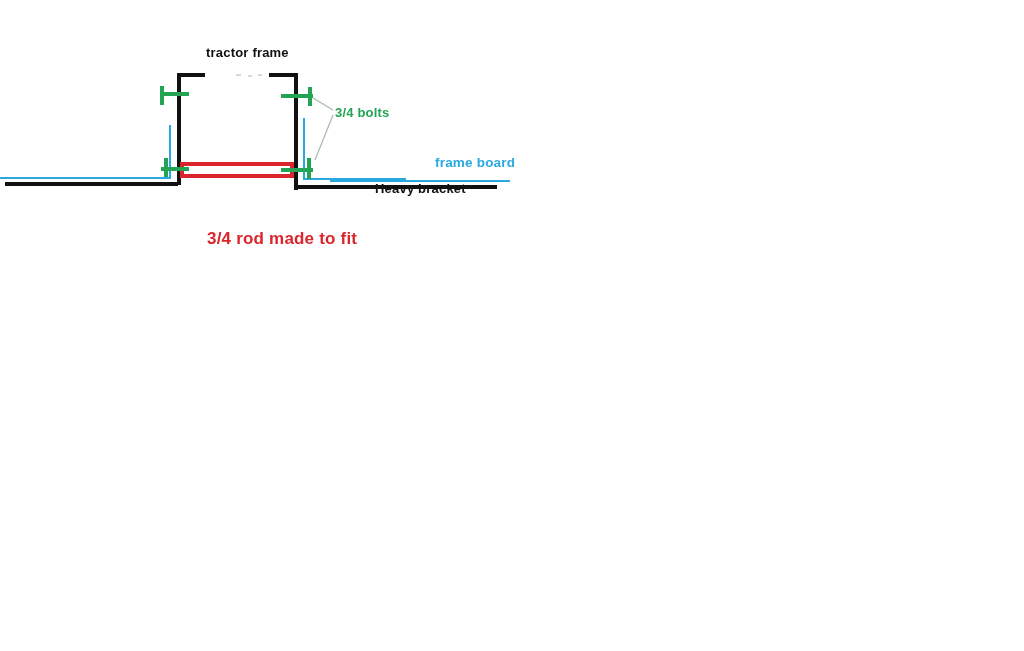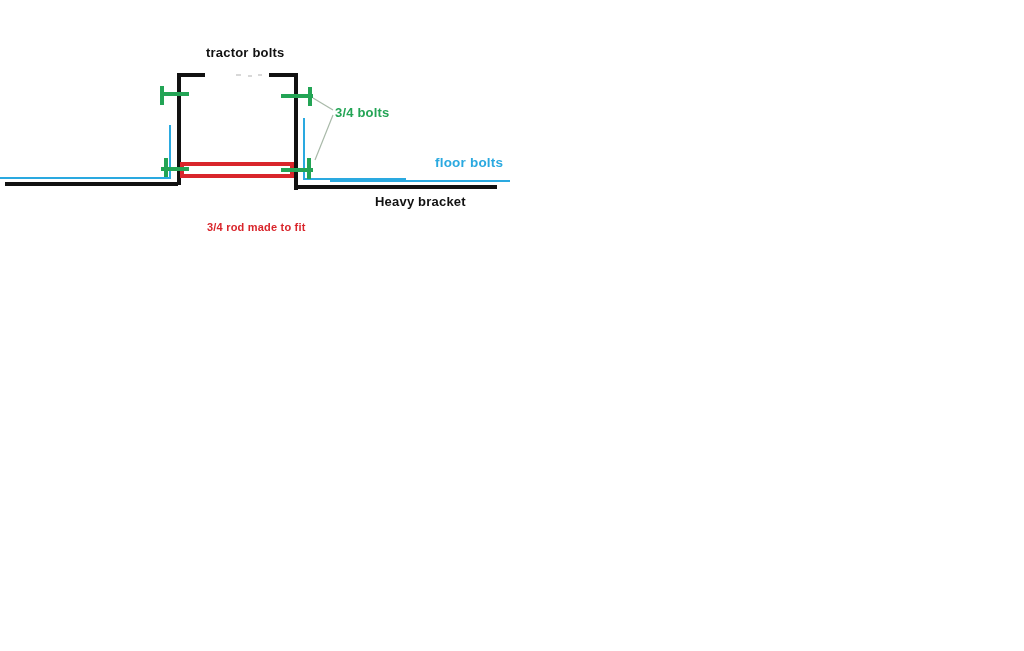--- a/index.html
+++ b/index.html
@@ -69,22 +69,22 @@
     position: absolute;
     font-weight: bold;
     font-size: 13px;
     line-height: 14px;
     white-space: nowrap;
     letter-spacing: 0.2px;
   }
   .label-frame   { left:206px; top:46px;  color: var(--black, #111111); }
   .label-bolts   { left:335px; top:106px; color: var(--green, #23a455); }
   .label-board   { left:435px; top:156px; color: var(--blue, #2aa9e0); font-size:13.5px; }
-  .label-bracket { left:367px; top:195px; color: var(--black, #111111); padding-left: 8px; }
-  .label-rod     { left:207px; top:220px; color: var(--red, #d9252b);  font-size:11px; }
+  .label-bracket { left:367px; top:182px; color: var(--black, #111111); padding-left: 8px; }
+  .label-rod     { left:207px; top:232px; color: var(--red, #d9252b);  font-size:17px; }
 </style>
 </head>
 <body>
 
 <div id="canvas">
 
   <div class="shape black frame-left-leg"></div>
   <div class="shape black frame-left-flange"></div>
   <div class="shape black frame-right-flange"></div>
   <div class="shape black frame-right-leg"></div>
@@ -111,19 +111,19 @@
   <div class="shape green bolt-bl-shaft"></div>
   <div class="shape green bolt-bl-head"></div>
   <div class="shape green bolt-br-shaft"></div>
   <div class="shape green bolt-br-head"></div>
 
   <svg class="shape leader-svg" viewBox="0 0 1024 651" xmlns="http://www.w3.org/2000/svg">
     <line x1="313" y1="98" x2="333" y2="110" stroke="var(--leader, #a9b9a9)" stroke-width="1.2"></line>
     <line x1="333" y1="115" x2="315" y2="160" stroke="var(--leader, #a9b9a9)" stroke-width="1.2"></line>
   </svg>
 
-  <div class="label label-frame">tractor bolts</div>
+  <div class="label label-frame">tractor frame</div>
   <div class="label label-bolts">3/4 bolts</div>
-  <div class="label label-board">floor bolts</div>
+  <div class="label label-board">frame board</div>
   <div class="label label-bracket">Heavy bracket</div>
   <div class="label label-rod">3/4 rod made to fit</div>
 
 </div>
 
 </body></html>

